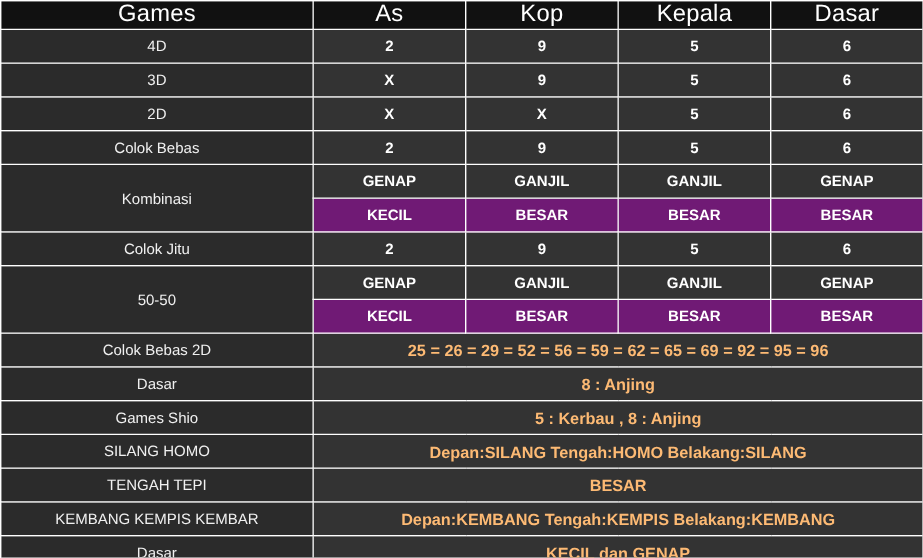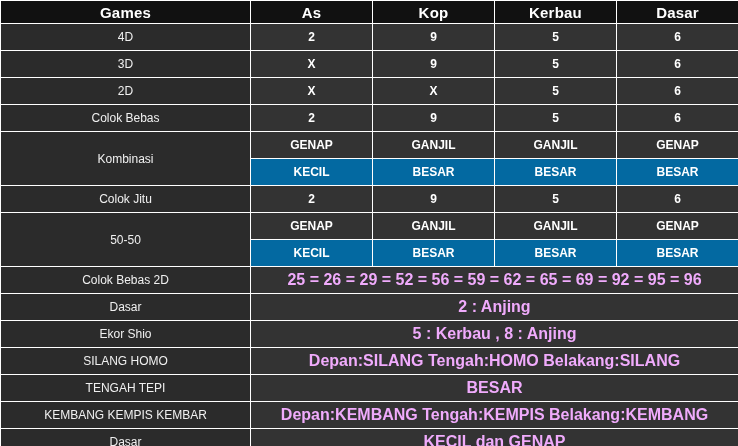--- a/index.html
+++ b/index.html
@@ -22,22 +22,22 @@
   .result-table td {
     border: 1px solid #ffffff;
     text-align: center;
     vertical-align: middle;
     color: #ffffff;
     padding: 0;
   }
   
   thead th {
     background: #111111;
-    font-size: 15px;
-    font-weight: bold;
+    font-size: 19px;
+    font-weight: normal;
     height: 22px;
     letter-spacing: 0.2px;
   }
   
   td.label-cell {
     background: #2b2b2b;
     font-size: 12px;
     font-weight: normal;
     height: 26px;
     color: #f0f0f0;
@@ -45,29 +45,29 @@
   }
   
   td.value-cell {
     background: #333333;
     font-size: 12px;
     font-weight: bold;
     height: 26px;
     color: #ffffff;
   }
   td.value-cell.alt {
-    background: #0369a1;
+    background: #701a75;
   }
   
   td.wide-cell {
     background: #333333;
-    font-size: 16px;
+    font-size: 13px;
     font-weight: bold;
     height: 26px;
-    color: #f0abfc;
+    color: #fdba74;
   }
   
   col.c-games { width: 250px; }
   col.c-as    { width: 122px; }
   col.c-kop   { width: 122px; }
   col.c-kepala{ width: 122px; }
   col.c-ekor  { width: 122px; }
 </style>
 </head>
 <body>
@@ -78,21 +78,21 @@
     <col class="c-as">
     <col class="c-kop">
     <col class="c-kepala">
     <col class="c-ekor">
   </colgroup>
   <thead>
     <tr>
       <th>Games</th>
       <th>As</th>
       <th>Kop</th>
-      <th>Kerbau</th>
+      <th>Kepala</th>
       <th>Dasar</th>
     </tr>
   </thead>
   <tbody>
 
     <tr>
       <td class="label-cell">4D</td>
       <td class="value-cell">2</td>
       <td class="value-cell">9</td>
       <td class="value-cell">5</td>
@@ -161,25 +161,25 @@
       <td class="value-cell alt">BESAR</td>
     </tr>
 
     <tr>
       <td class="label-cell">Colok Bebas 2D</td>
       <td class="wide-cell" colspan="4">25 = 26 = 29 = 52 = 56 = 59 = 62 = 65 = 69 = 92 = 95 = 96</td>
     </tr>
 
     <tr>
       <td class="label-cell">Dasar</td>
-      <td class="wide-cell" colspan="4">2 : Anjing</td>
-    </tr>
-
-    <tr>
-      <td class="label-cell">Ekor Shio</td>
+      <td class="wide-cell" colspan="4">8 : Anjing</td>
+    </tr>
+
+    <tr>
+      <td class="label-cell">Games Shio</td>
       <td class="wide-cell" colspan="4">5 : Kerbau , 8 : Anjing</td>
     </tr>
 
     <tr>
       <td class="label-cell">SILANG HOMO</td>
       <td class="wide-cell" colspan="4">Depan:SILANG Tengah:HOMO Belakang:SILANG</td>
     </tr>
 
     <tr>
       <td class="label-cell">TENGAH TEPI</td>

